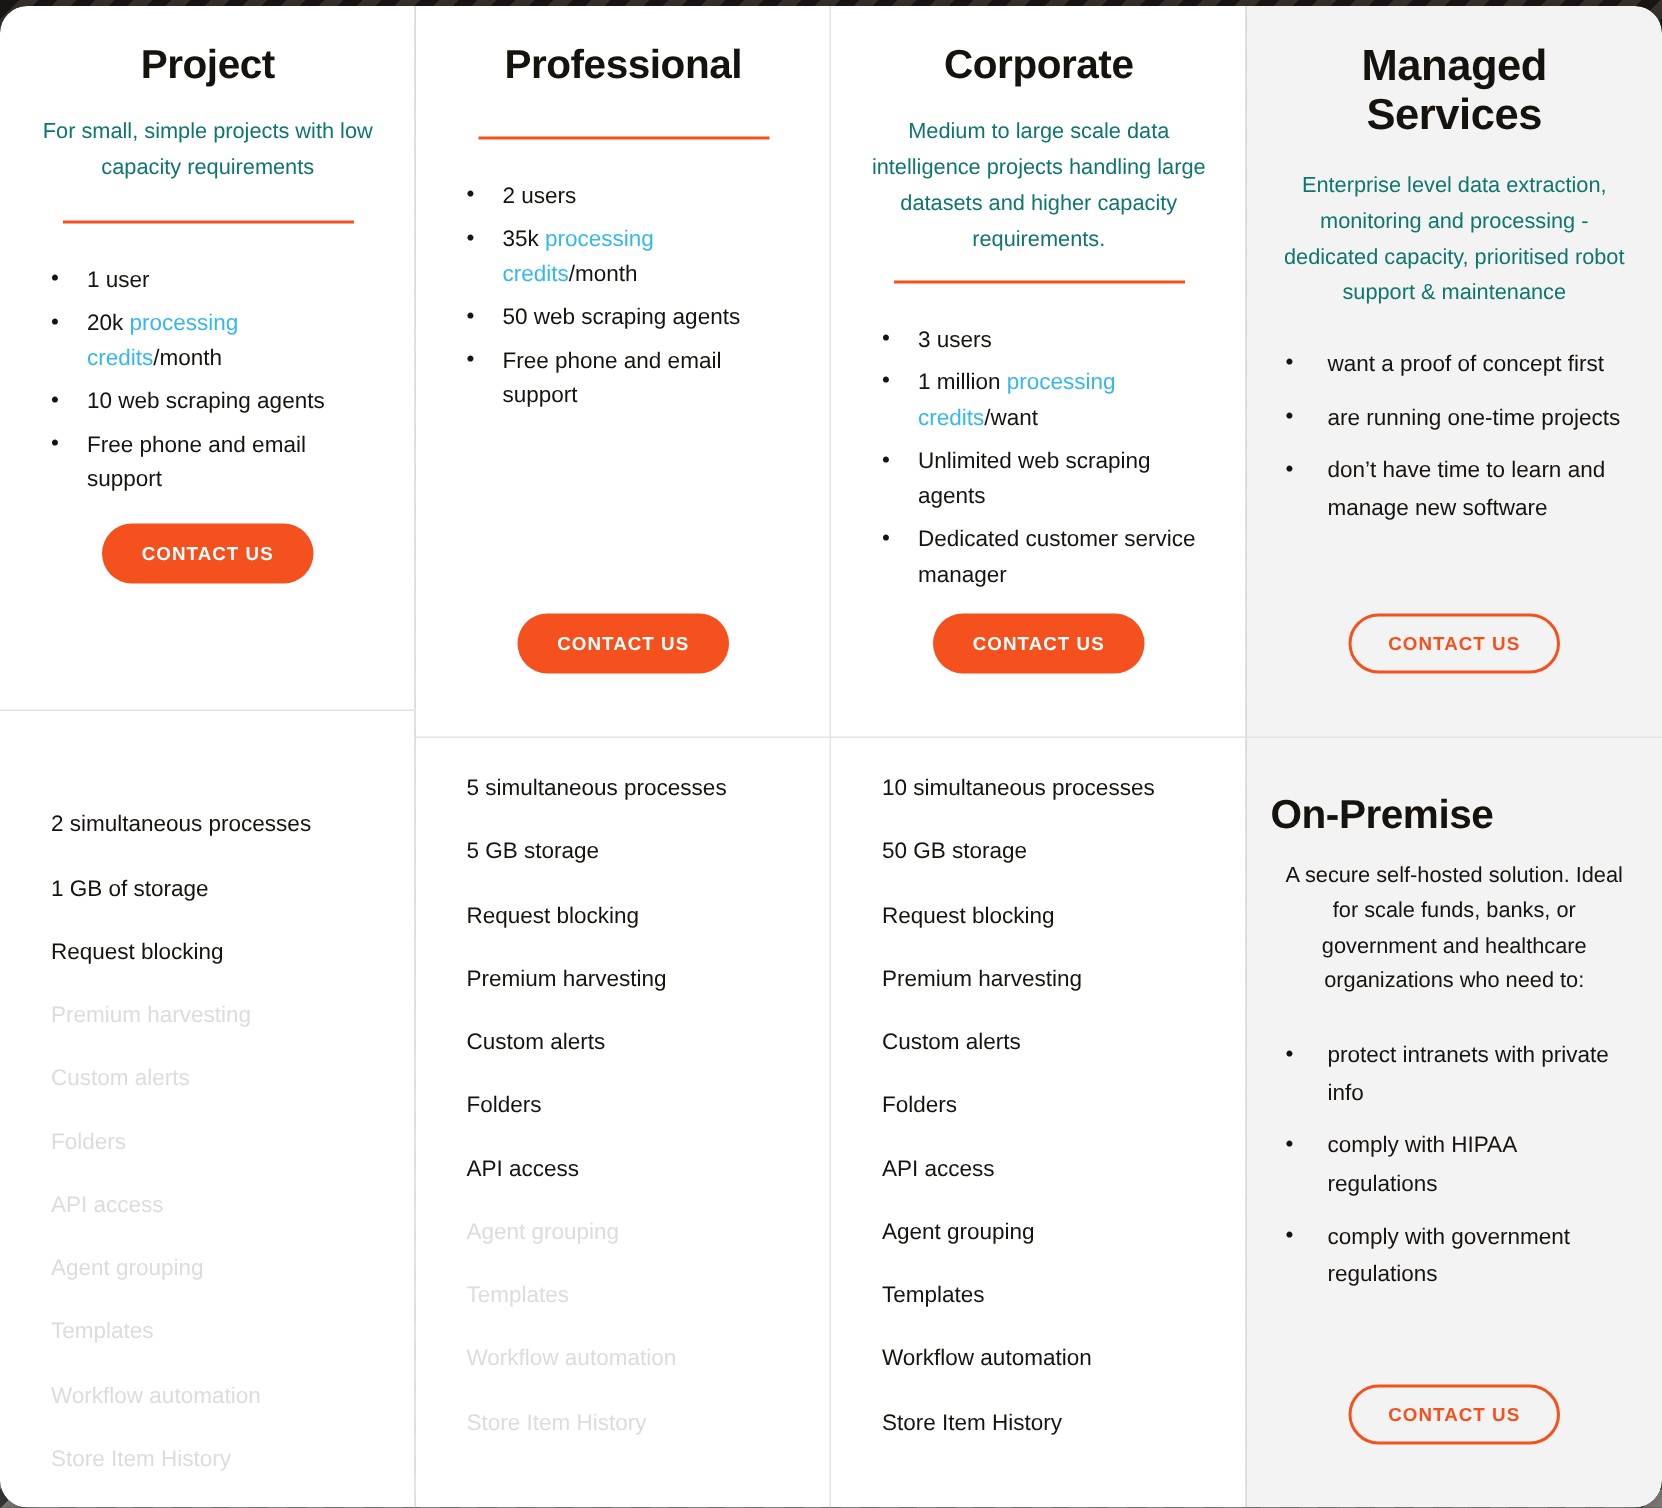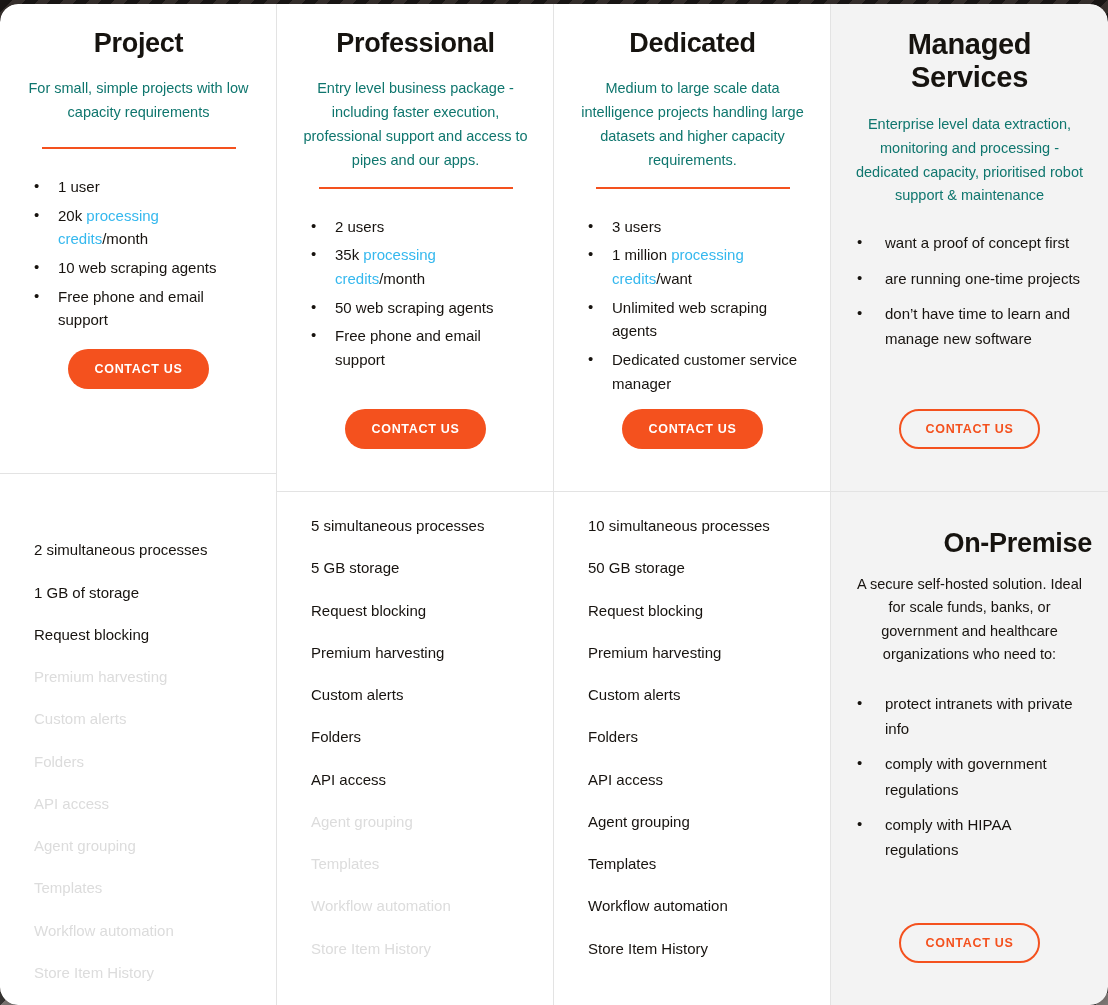--- a/index.html
+++ b/index.html
@@ -169,21 +169,21 @@
     font-size: 15px;
     line-height: 1.35;
     color: #17130f;
     margin-bottom: 22px;
   }
   .feature-list li.off {
     color: #dcdcdc;
   }
 
   .onprem-title {
-    text-align: right;
+    text-align: left;
     font-size: 27px;
     font-weight: 700;
     color: #16130f;
     letter-spacing: -0.3px;
     margin: 12px 0 14px;
   }
   .onprem-desc {
     text-align: center;
     font-size: 14.5px;
     line-height: 1.62;
@@ -229,21 +229,20 @@
           <li class="off">Workflow automation</li>
           <li class="off">Store Item History</li>
         </ul>
     </div>
   </div>
 
   <div class="plan-col col-2">
     <div class="vdiv"></div>
     <div class="upper">
       <h2 class="plan-title">Professional</h2>
-      <p class="plan-desc">Entry level business package - including faster execution, professional support and access to pipes and our apps.</p>
       <div class="rule"></div>
       <ul class="bullets">
         <li><span>2 users</span><span class="link"></span><span></span></li>
         <li><span>35k </span><span class="link">processing credits</span><span>/month</span></li>
         <li><span>50 web scraping agents</span><span class="link"></span><span></span></li>
         <li><span>Free phone and email support</span><span class="link"></span><span></span></li>
       </ul>
       <div class="btn-wrap">
         <button class="btn">CONTACT US</button>
       </div>
@@ -262,21 +261,21 @@
           <li class="off">Templates</li>
           <li class="off">Workflow automation</li>
           <li class="off">Store Item History</li>
         </ul>
     </div>
   </div>
 
   <div class="plan-col col-3">
     <div class="vdiv"></div>
     <div class="upper">
-      <h2 class="plan-title">Dedicated</h2>
+      <h2 class="plan-title">Corporate</h2>
       <p class="plan-desc">Medium to large scale data intelligence projects handling large datasets and higher capacity requirements.</p>
       <div class="rule"></div>
       <ul class="bullets">
         <li><span>3 users</span><span class="link"></span><span></span></li>
         <li><span>1 million </span><span class="link">processing credits</span><span>/want</span></li>
         <li><span>Unlimited web scraping agents</span><span class="link"></span><span></span></li>
         <li><span>Dedicated customer service manager</span><span class="link"></span><span></span></li>
       </ul>
       <div class="btn-wrap">
         <button class="btn">CONTACT US</button>
@@ -312,22 +311,22 @@
       <div class="btn-wrap">
         <button class="btn outline">CONTACT US</button>
       </div>
     </div>
     <div class="hdiv"></div>
     <div class="lower">
       <h2 class="onprem-title">On-Premise</h2>
       <p class="onprem-desc">A secure self-hosted solution. Ideal for scale funds, banks, or government and healthcare organizations who need to:</p>
       <ul class="bullets" style="margin-top:24px;">
         <li>protect intranets with private info</li>
+        <li>comply with HIPAA regulations</li>
         <li>comply with government regulations</li>
-        <li>comply with HIPAA regulations</li>
       </ul>
       <div class="btn-wrap">
         <button class="btn outline">CONTACT US</button>
       </div>
     </div>
   </div>
 
 </div>
 
 </body></html>

